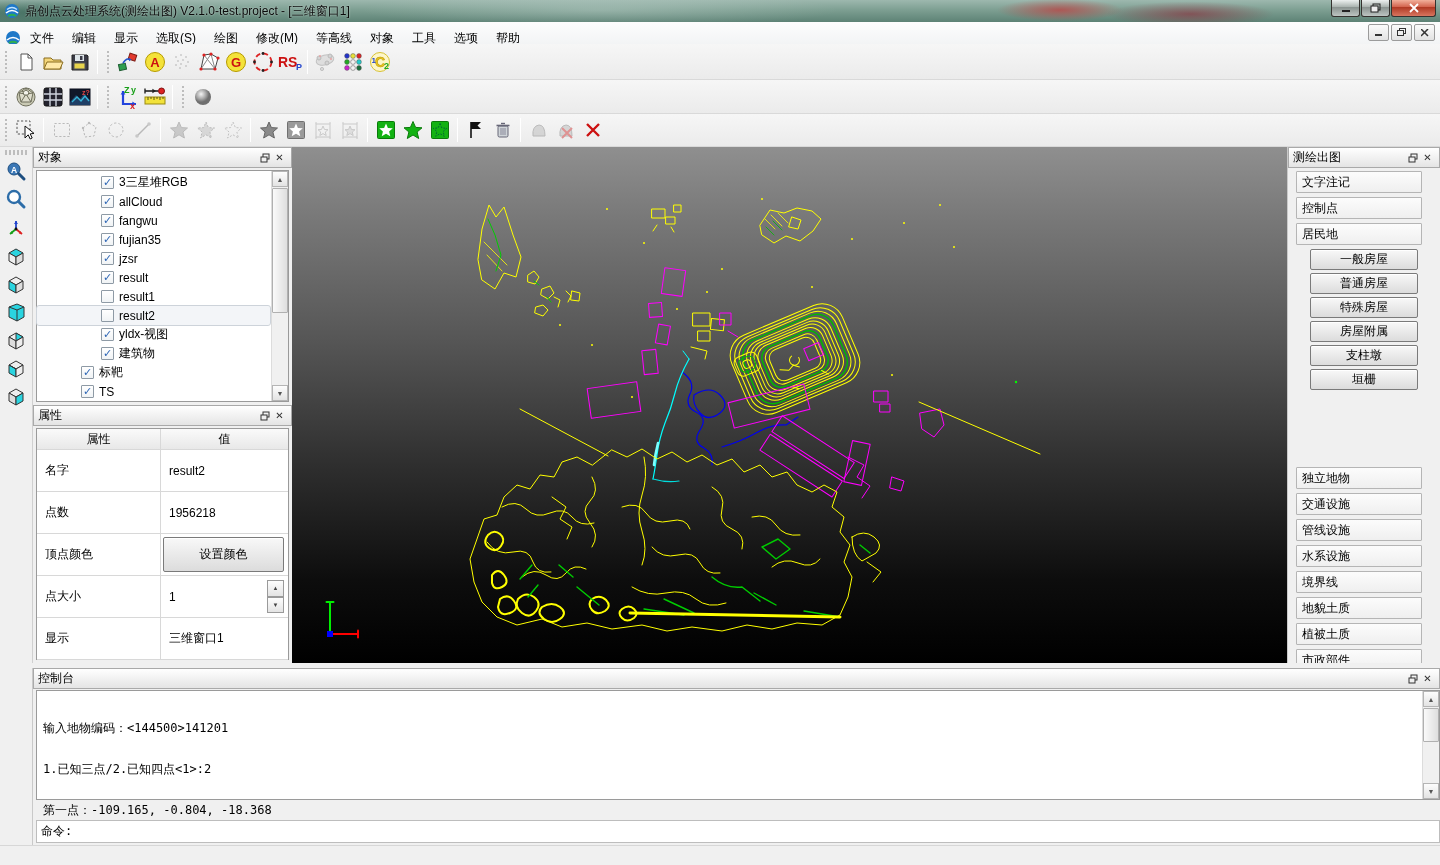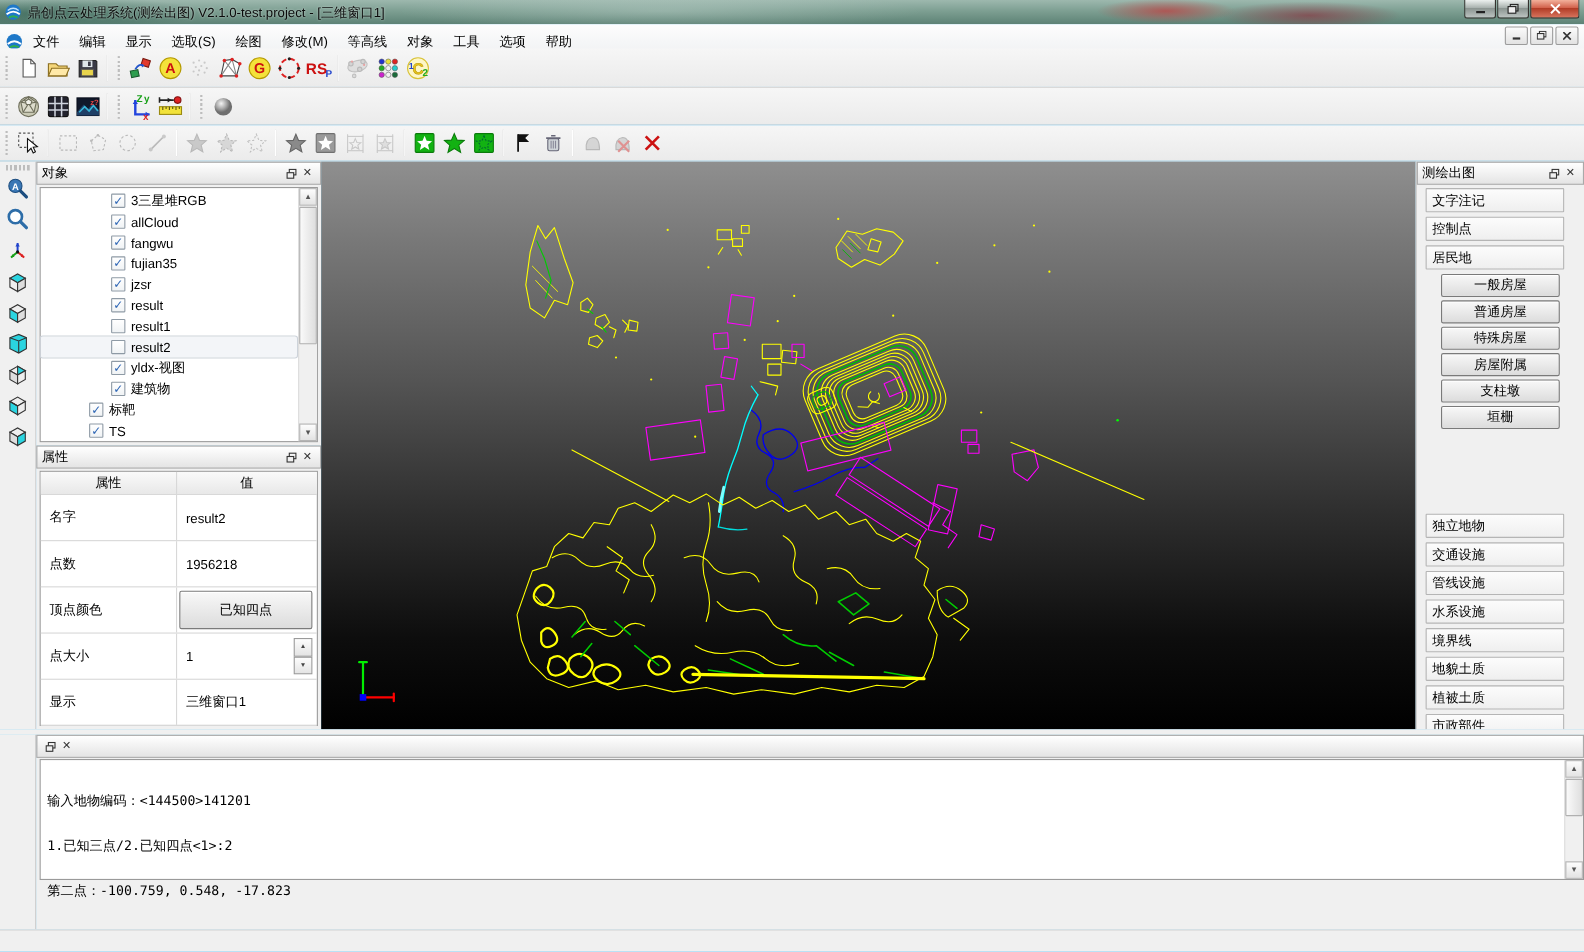--- a/index.html
+++ b/index.html
@@ -1,18 +1,18 @@
 <!DOCTYPE html>
 <html><head>
 <meta charset="utf-8">
 <style>
   * { margin:0; padding:0; box-sizing:border-box; }
   html,body { width:1440px; height:865px; overflow:hidden; }
   body { font-family:"Liberation Sans","DejaVu Sans",sans-serif; font-size:12px; color:#000; background:#f0f0f0; }
-  #app { position:relative; width:1440px; height:865px; background:#7dd3fc; }
+  #app { position:relative; width:1440px; height:865px; background:#fef9c3; }
 
   
   .titlebar { position:absolute; left:0; top:0; width:1440px; height:22px;
     background:
       radial-gradient(90px 16px at 1060px 10px, rgba(185,70,70,.8), transparent 70%),
       radial-gradient(120px 18px at 1190px 14px, rgba(140,40,55,.6), transparent 70%),
       radial-gradient(200px 20px at 40px 12px, rgba(30,80,65,.55), transparent 75%),
       radial-gradient(300px 22px at 600px 10px, rgba(230,240,238,.25), transparent 80%),
       linear-gradient(180deg,#9db8ae 0%, #7d9f92 45%, #5d8275 100%);
     display:flex; align-items:center; }
@@ -665,21 +665,21 @@
         <div class="c1">名字</div>
         <div class="c2">result2</div>
       </div>
       <div class="prow data">
         <div class="c1">点数</div>
         <div class="c2">1956218</div>
       </div>
       <div class="prow data">
         <div class="c1">顶点颜色</div>
         <div class="c2">
-            <div class="btn-3d setcolor-btn">已知四点</div>
+            <div class="btn-3d setcolor-btn">设置颜色</div>
           </div>
       </div>
       <div class="prow data">
         <div class="c1">点大小</div>
         <div class="c2">
             <span>1</span>
           <span class="spinner">
               <span class="spin-b">▲</span>
               <span class="spin-b">▼</span>
             </span>
@@ -894,42 +894,47 @@
       <div class="map-hditem">地貌土质</div>
       <div class="map-hditem">植被土质</div>
       <div class="map-hditem">市政部件</div>
     </div>
   </div>
 
   <div class="splitter"></div>
   <div class="left-strip"></div>
   <div class="console-panel">
     <div class="panel-hd">
+      <span class="pt">控制台</span>
       <span class="hd-btn">
           <svg width="10" height="10">
             <rect x="3" y="1" width="6" height="5" fill="none" stroke="#333"></rect>
             <rect x="1" y="4" width="6" height="5" fill="#f0f0f0" stroke="#333"></rect>
           </svg>
         </span>
       <span class="hd-btn">✕</span>
     </div>
     <div class="console-body">
       <div class="console-text">
         <div>输入地物编码：&lt;144500&gt;141201</div>
         <div>1.已知三点/2.已知四点&lt;1&gt;:2</div>
+        <div>第一点：-109.165, -0.804, -18.368</div>
         <div>第二点：-100.759, 0.548, -17.823</div>
         
         
         
         
         
       </div>
       <div class="vscroll">
         <div class="sc-btn" style="top:0">▲</div>
         <div class="sc-thumb" style="top:17px; height:34px"></div>
         <div class="sc-btn" style="bottom:0">▼</div>
       </div>
     </div>
+    <div class="console-prompt">
+      <span>命令:</span>
+    </div>
   </div>
 
   <div class="statusbar"></div>
 
 </div>
 
 </body></html>

